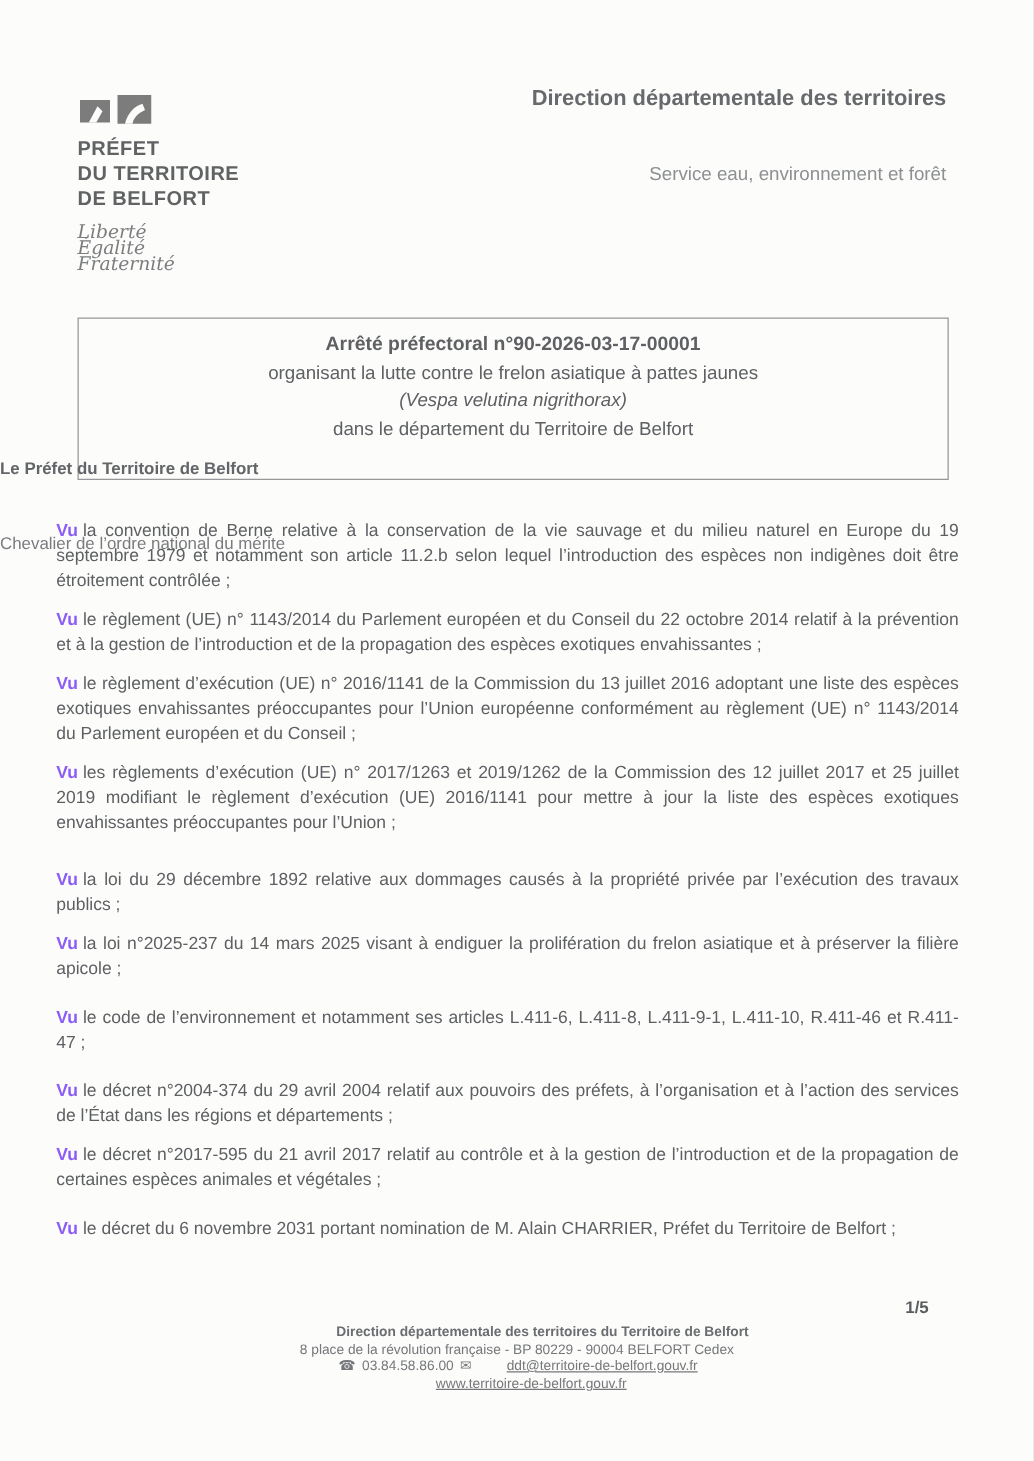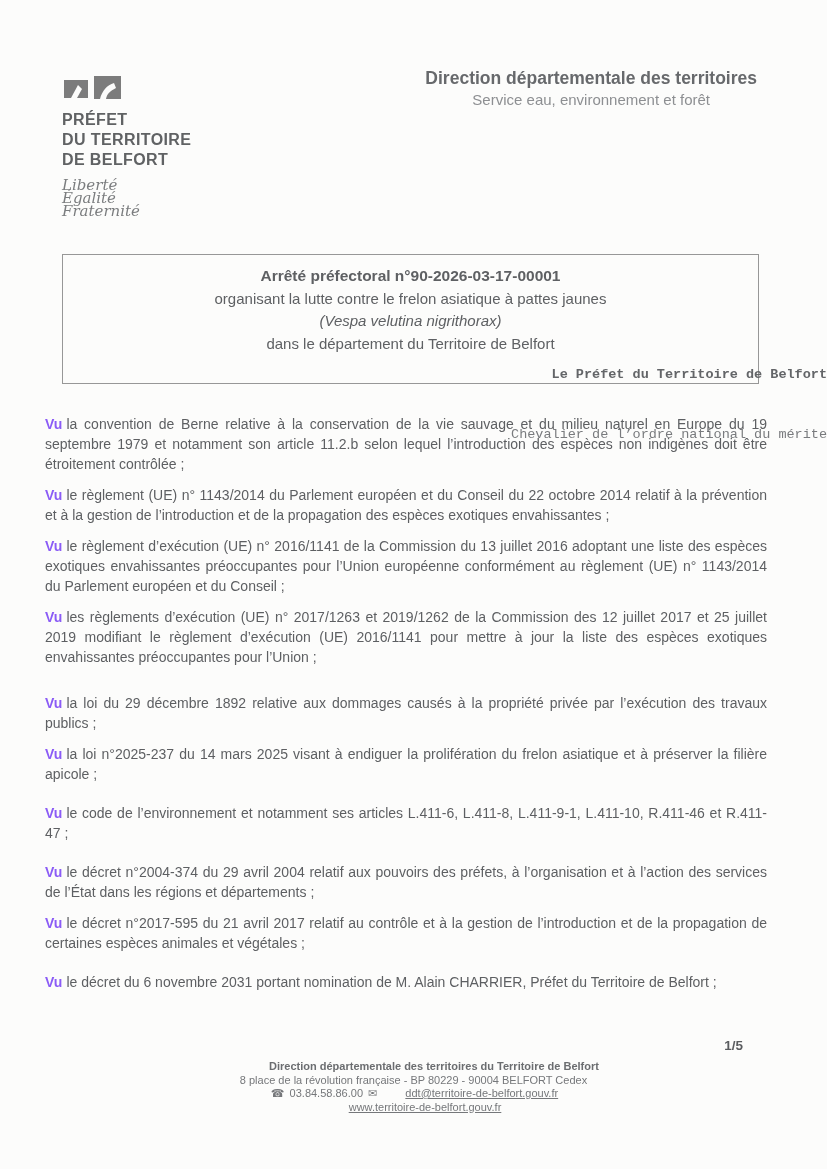--- a/index.html
+++ b/index.html
@@ -13,36 +13,36 @@
     overflow:hidden;
     box-shadow:0 0 6px rgba(0,0,0,.25);
   }
   
   .logo-block{position:absolute;left:62px;top:76px;}
   .flag-icon{display:block;margin-left:2px;margin-bottom:8px;}
   .logo-line{font-weight:700;font-size:16px;line-height:20px;letter-spacing:.4px;color:#606264;}
   .motto{margin-top:9px;font-family:"DejaVu Serif",serif;font-style:italic;
          font-size:15px;line-height:13px;color:#7b7d7f;}
   
-  .dept-header{position:absolute;top:66px;right:70px;text-align:center;}
+  .dept-header{position:absolute;top:66px;right:70px;text-align:right;}
   .dept-name{font-weight:700;font-size:17.5px;line-height:24px;color:#67696c;}
-  .dept-service{font-size:15px;line-height:20px;color:#8d8f92;}
+  .dept-service{font-size:15px;line-height:20px;color:#8d8f92;margin-top:40px;}
   
   .title-box{
     position:absolute;left:62px;top:254px;width:655px;
     border:1px solid #979797;
     padding:10px 20px 28px;
     text-align:center;
     color:#5e6063;
     font-size:15px;line-height:22.5px;
   }
   .title-main{font-weight:700;font-size:15.5px;}
   .title-latin{font-style:italic;}
   
-  .signatory{position:absolute;left:0;top:366px;width:100%;text-align:right;line-height:18px;font-family:Liberation Mono, monospace;}
+  .signatory{position:absolute;left:0;top:366px;width:100%;text-align:left;line-height:18px;}
   .signatory-name{font-weight:700;font-size:13.5px;color:#636568;}
   .signatory-title{font-size:13.5px;color:#797b7e;margin-top:42px;}
   
   .body-text{position:absolute;left:45px;top:414px;width:722px;}
   .body-para{
     margin:0 0 11px 0;
     font-size:14px;line-height:20px;
     text-align:justify;
     color:#5d5f62;
   }

